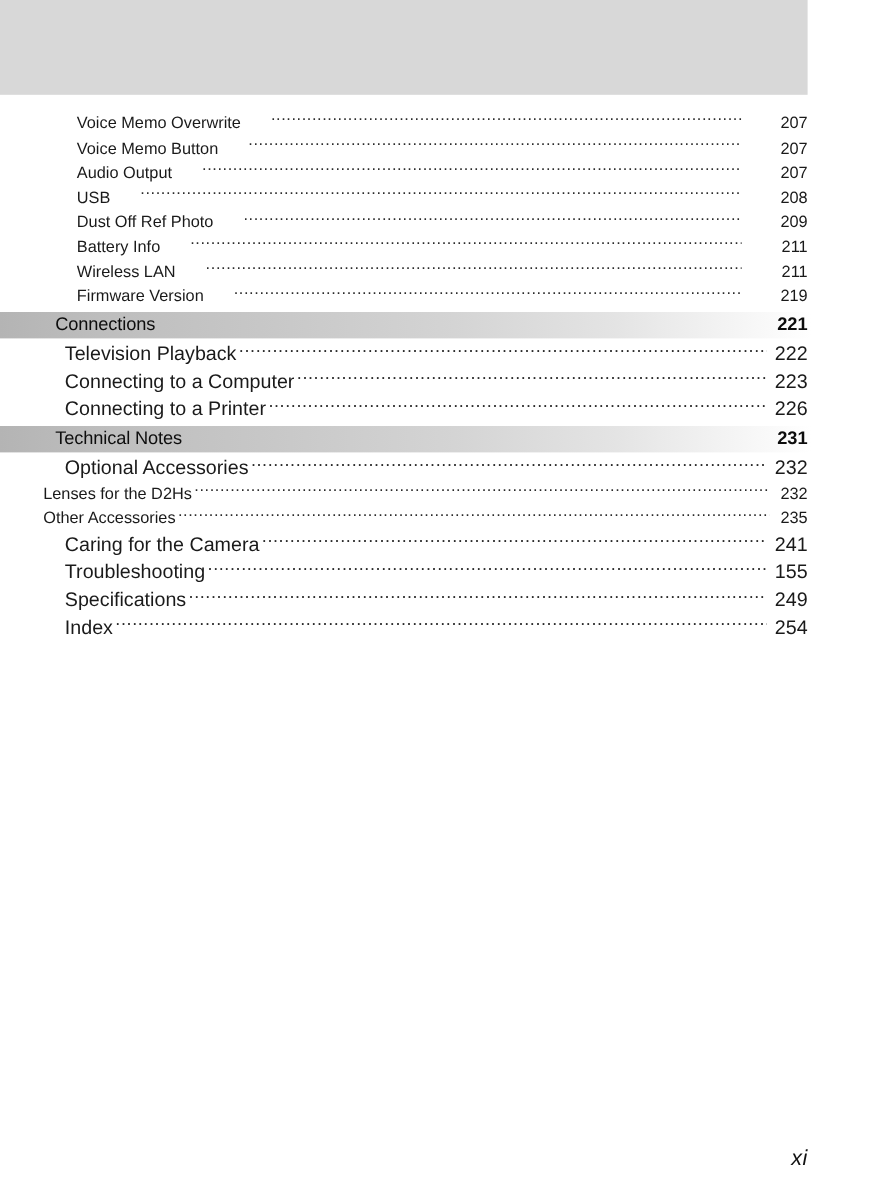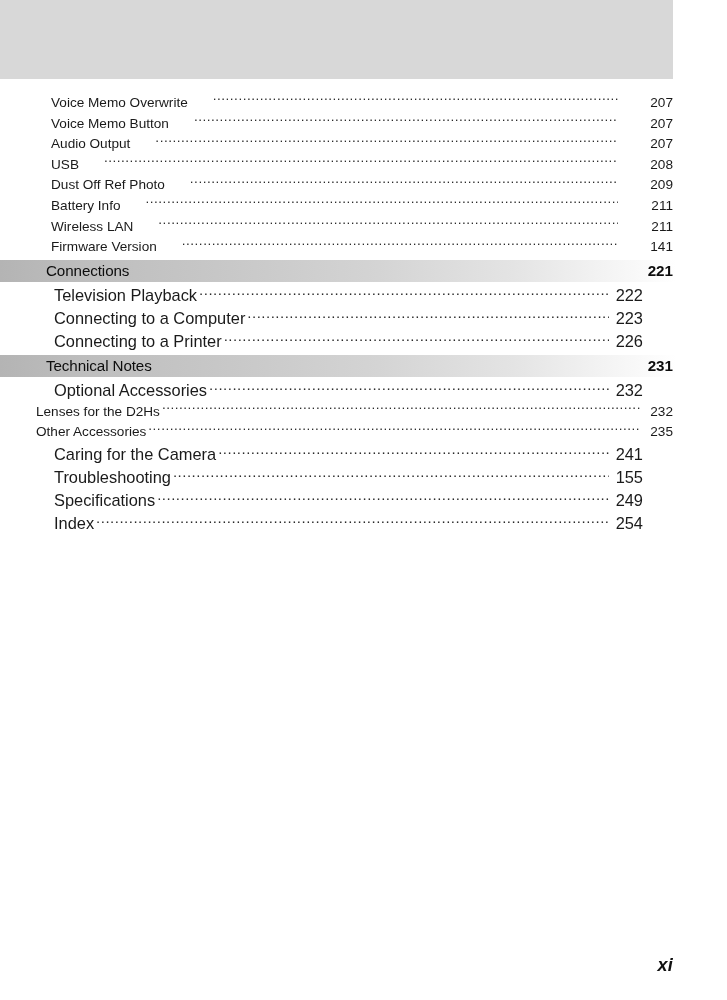--- a/index.html
+++ b/index.html
@@ -71,21 +71,21 @@
   }
   .row-page {
     flex: 0 0 auto;
     text-align: right;
     white-space: nowrap;
     z-index: 2;
   }
 
   
   .lvl3 {
-    padding-left: 51px;
+    padding-left: 64px;
     padding-right: 54px;
     font-size: 13.6px;
     line-height: 20.6px;
     height: 20.6px;
     gap: 23px;
   }
   .lvl3 .row-page { width: 30px; }
   .lvl3 .row-leader::after { font-size: 13.6px; }
 
   
@@ -95,21 +95,21 @@
     font-size: 13.6px;
     line-height: 20.6px;
     height: 20.6px;
   }
   .lvl2 .row-page { width: 30px; }
   .lvl2 .row-leader::after { font-size: 13.6px; }
 
   
   .lvl1 {
     padding-left: 54px;
-    padding-right: 84px;
+    padding-right: 54px;
     font-size: 16.4px;
     line-height: 23px;
     height: 23px;
   }
   .lvl1 .row-page { width: 32px; }
   .lvl1 .row-leader::after { font-size: 15px; }
 
   
   .chapter {
     position: relative;
@@ -149,21 +149,21 @@
     flex: 0 0 auto;
     color: #0d0d0d;
   }
 
   
   .folio {
     position: absolute;
     right: 54px;
     bottom: 24px;
     font-size: 18px;
-    font-weight: bold;
+    font-weight: normal;
     font-style: italic;
     color: #111111;
     letter-spacing: 0.3px;
   }
 </style>
 </head>
 <body>
 
 <div class="header-band"></div>
 
@@ -199,21 +199,21 @@
       <span class="row-page">211</span>
     </div>
     <div class="toc-row lvl3">
       <span class="row-label">Wireless LAN</span>
       <span class="row-leader"></span>
       <span class="row-page">211</span>
     </div>
     <div class="toc-row lvl3">
       <span class="row-label">Firmware Version</span>
       <span class="row-leader"></span>
-      <span class="row-page">141</span>
+      <span class="row-page">219</span>
     </div>
     <div class="chapter">
       <span class="chapter-title">Connections</span>
       <span class="chapter-spacer"></span>
       <span class="chapter-page">221</span>
     </div>
     <div class="toc-row lvl1">
       <span class="row-label">Television Playback</span>
       <span class="row-leader"></span>
       <span class="row-page">222</span>

